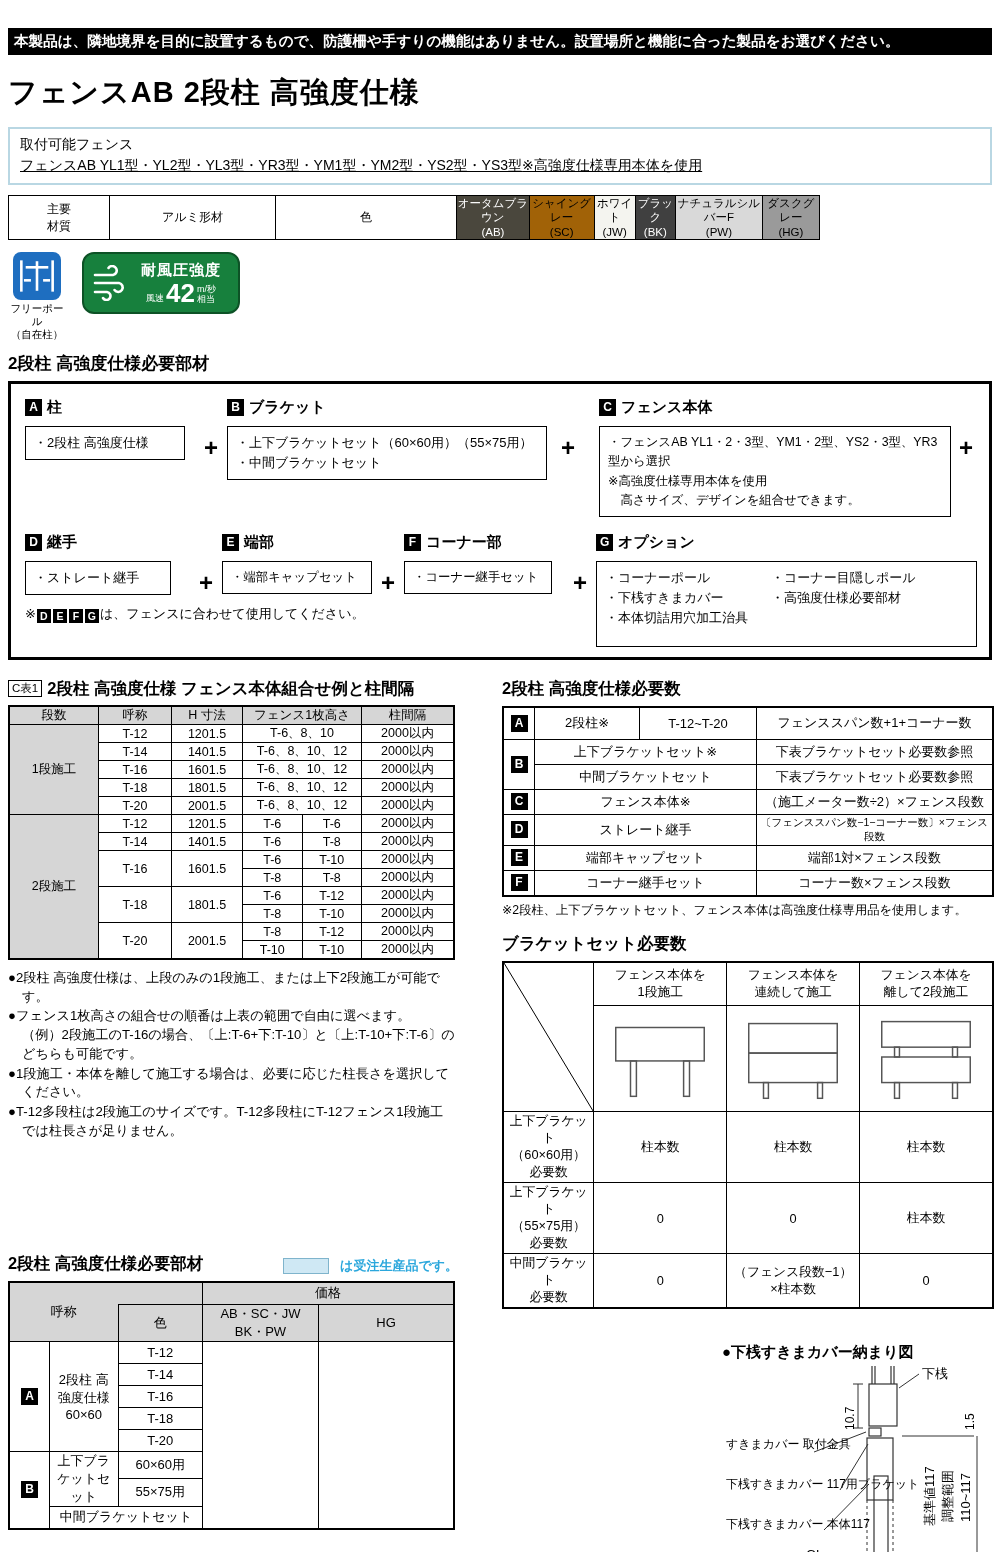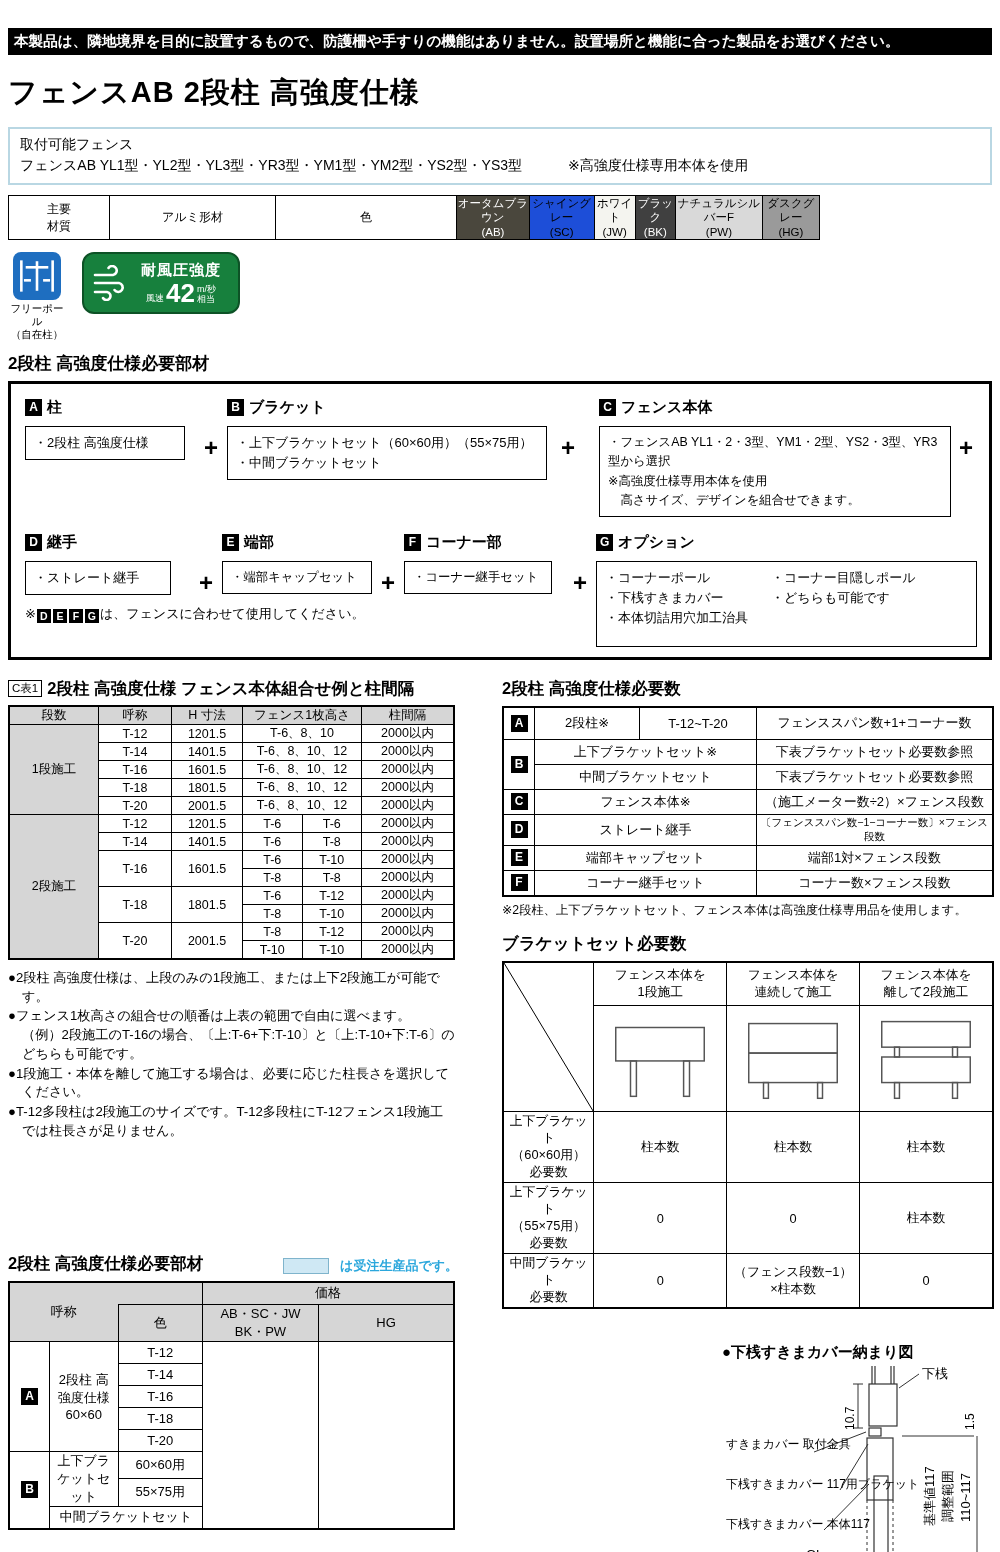--- a/index.html
+++ b/index.html
@@ -3,28 +3,28 @@
 <meta charset="utf-8">
 <style>
   html,body{margin:0;padding:0;background:#fff;}
   .page{width:1000px;height:1552px;position:relative;font-family:"Liberation Sans","DejaVu Sans",sans-serif;color:#000;overflow:hidden;}
   .pre{white-space:pre-line;}
   
   .notice{margin:28px 8px 0 8px;background:#000;color:#fff;font-weight:bold;font-size:14.6px;padding:4px 6px;letter-spacing:0;}
   .page-title{margin:18px 8px 0 8px;font-size:29px;font-weight:800;letter-spacing:1px;}
   
   .attach{margin:14px 8px 0 8px;border:2px solid #b9d7e3;padding:5px 10px 7px 10px;font-size:14px;line-height:1.5;}
-  .attach .row2{display:flex;gap:46px;}
+  .attach .row2{display:flex;text-decoration:underline;}
   
   table{border-collapse:collapse;}
   .mat{margin:10px 0 0 8px;width:812px;height:44px;font-size:12px;text-align:center;}
   .mat td{border:1px solid #000;padding:0;}
   .mat .sw .nm{font-size:11.5px;line-height:1.25;display:block;}
   .sw0{background:#4a473d;color:#fff;}
-  .sw1{background:#1d4ed8;color:#000;}
+  .sw1{background:#a16207;color:#000;}
   .sw2{background:#f4f4ef;color:#000;}
   .sw3{background:#404040;color:#fff;margin-top:37px;}
   .sw4{background:#d9d9d9;color:#000;}
   .sw5{background:#9a9a9a;color:#000;}
   
   .badges{margin:12px 8px 0 8px;display:flex;align-items:flex-start;gap:16px;height:84px;}
   .freepole{width:58px;text-align:center;}
   .freepole .tile{width:48px;height:48px;margin:0 auto;background:#1e6ec0;border-radius:8px;display:flex;align-items:center;justify-content:center;}
   .freepole .cap{font-size:10.5px;line-height:1.25;margin-top:2px;}
   .wind{width:158px;height:62px;background:#17803d;border:2px solid #0d5226;border-radius:12px;color:#fff;display:flex;align-items:center;padding:0 8px;box-sizing:border-box;gap:6px;}
@@ -244,21 +244,21 @@
           </div>
         <div class="pbox" style="min-height:72px">
           <div class="gcols">
             <div>
               <div>・コーナーポール</div>
               <div>・下桟すきまカバー</div>
               <div>・本体切詰用穴加工治具</div>
             </div>
             <div>
               <div>・コーナー目隠しポール</div>
-              <div>・どちらも可能です</div>
+              <div>・高強度仕様必要部材</div>
             </div>
           </div>
         </div>
       </div>
     </div>
   </div>
 
   <div class="mid">
 
     <div class="colL">

